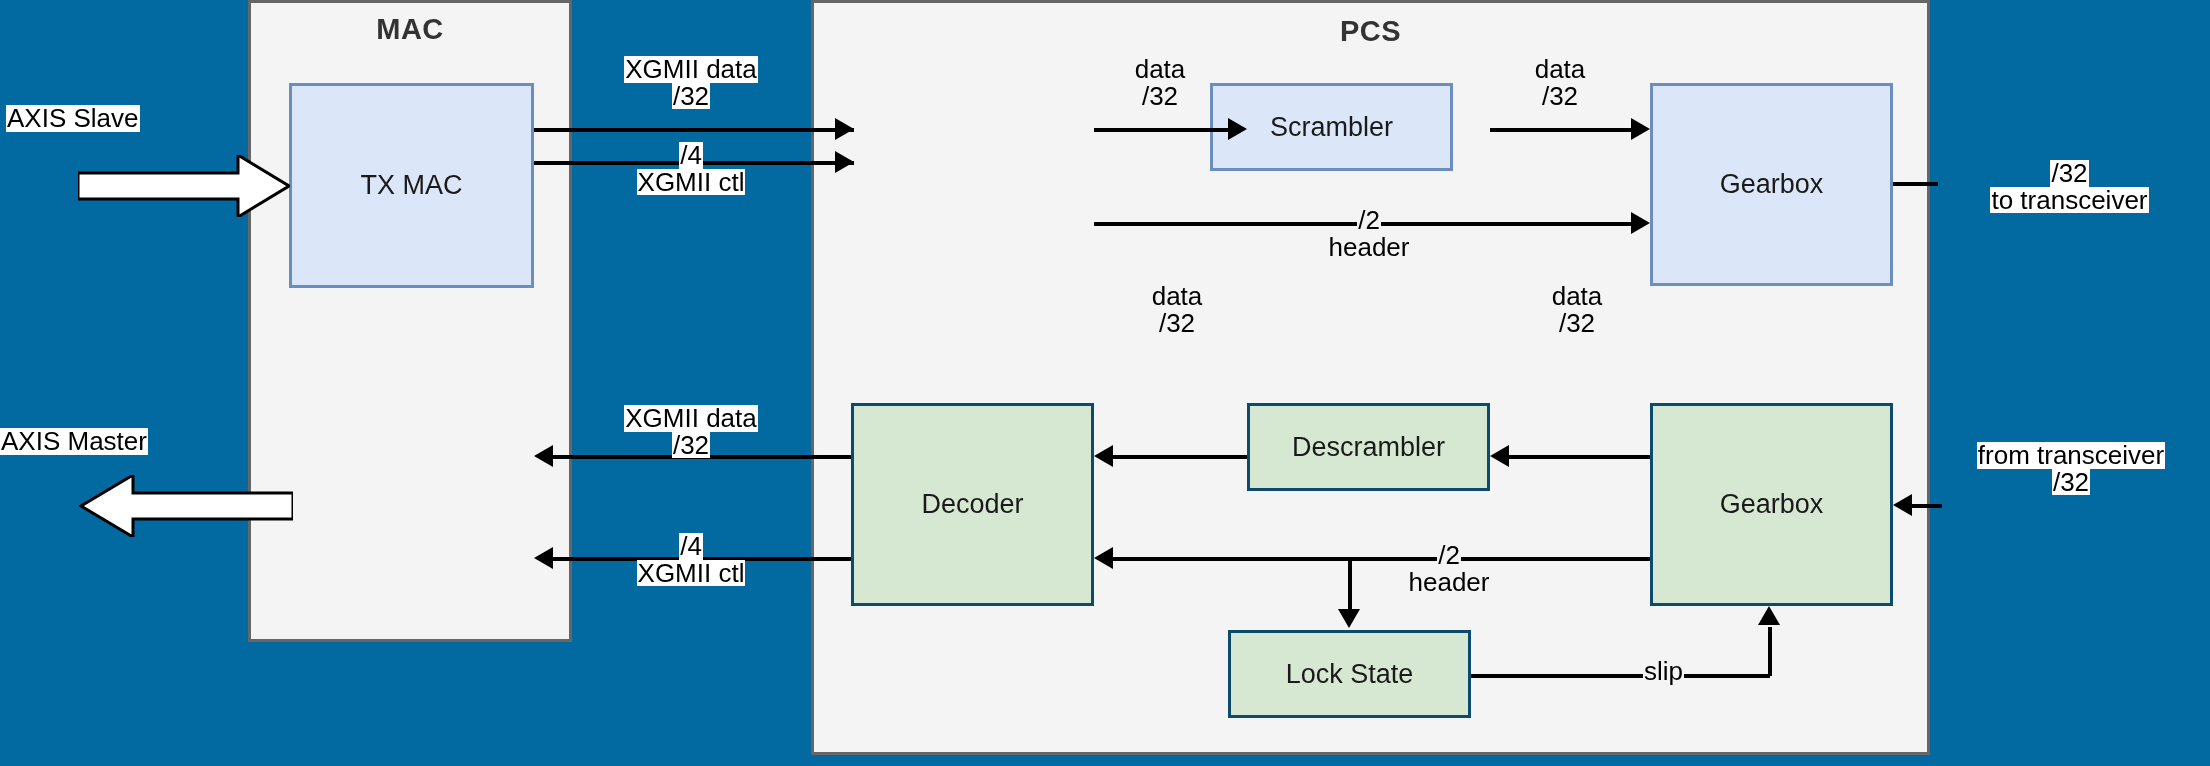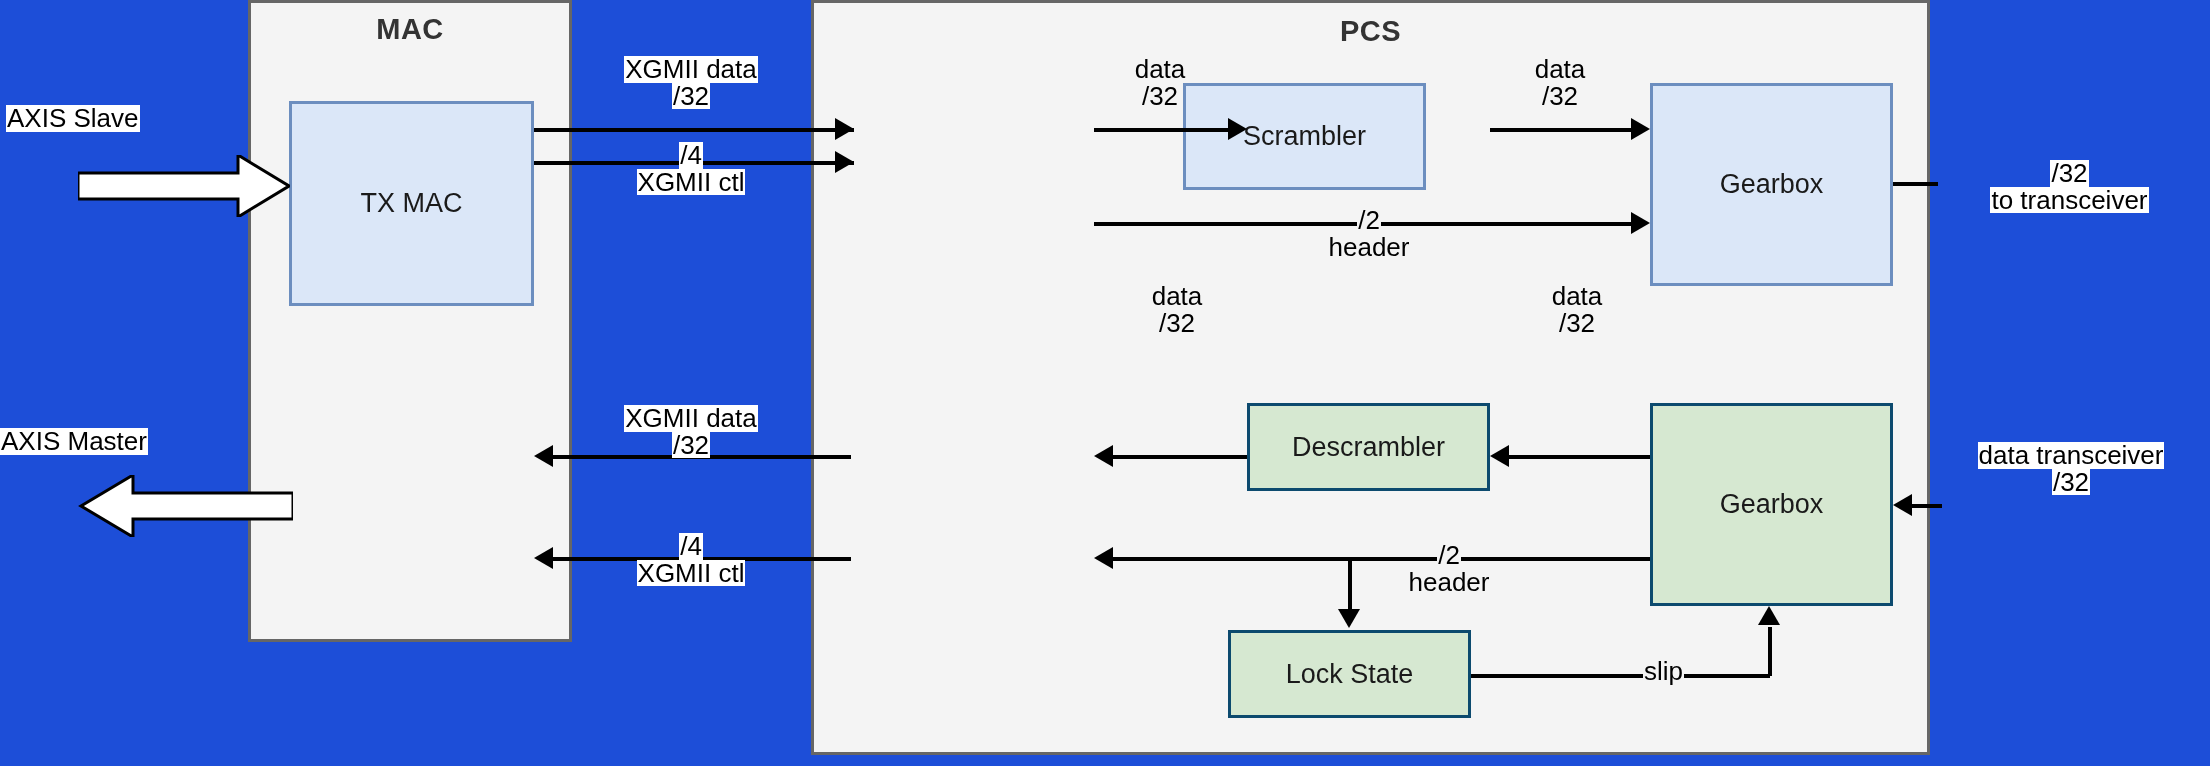--- a/index.html
+++ b/index.html
@@ -4,21 +4,21 @@
 <style>
   html, body {
     margin: 0;
     padding: 0;
     background: #000000;
   }
   #canvas {
     position: relative;
     width: 2210px;
     height: 766px;
-    background: #1d4ed8;
+    background: #0369a1;
     font-family: "Liberation Sans", sans-serif;
     overflow: hidden;
   }
 
   
   .group {
     position: absolute;
     background: #f4f4f4;
     border: 3px solid #666666;
     box-sizing: border-box;
@@ -118,38 +118,41 @@
 </style>
 </head>
 <body>
 
 <div id="canvas">
 
   <div class="group" style="left:248px; top:0px; width:324px; height:642px;">
     <div class="group-title" style="top:10px;">MAC</div>
   </div>
 
-  <div class="block tx" style="left:289px; top:101px; width:245px; height:205px;">
+  <div class="block tx" style="left:289px; top:83px; width:245px; height:205px;">
     <span>TX MAC</span>
   </div>
 
 
   <div class="group" style="left:811px; top:0px; width:1119px; height:755px;">
     <div class="group-title" style="top:12px;">PCS</div>
   </div>
 
 
-  <div class="block tx" style="left:1183px; top:83px; width:243px; height:107px;">
+  <div class="block tx" style="left:1210px; top:83px; width:243px; height:88px;">
     <span>Scrambler</span>
   </div>
 
   <div class="block tx" style="left:1650px; top:83px; width:243px; height:203px;">
     <span>Gearbox</span>
   </div>
 
+  <div class="block rx" style="left:851px; top:403px; width:243px; height:203px;">
+    <span>Decoder</span>
+  </div>
 
   <div class="block rx" style="left:1247px; top:403px; width:243px; height:88px;">
     <span>Descrambler</span>
   </div>
 
   <div class="block rx" style="left:1650px; top:403px; width:243px; height:203px;">
     <span>Gearbox</span>
   </div>
 
   <div class="block rx" style="left:1228px; top:630px; width:243px; height:88px;">
@@ -256,17 +259,17 @@
   <div class="hline" style="left:1471px; top:674px; width:299px;"></div>
   <div class="vline" style="left:1768px; top:627px; height:49px;"></div>
   <div class="arrow-u" style="left:1758px; top:606px;"></div>
   <div class="elabel on-group" style="left:1643px; top:658px;">
     <span>slip</span>
   </div>
 
   <div class="hline" style="left:1912px; top:504px; width:30px;"></div>
   <div class="arrow-l" style="left:1893px; top:494px;"></div>
   <div class="elabel stack" style="left:1940px; top:442px; width:262px;">
-    <span>data transceiver</span>
+    <span>from transceiver</span>
     <span>/32</span>
   </div>
 
 </div>
 
 </body></html>

